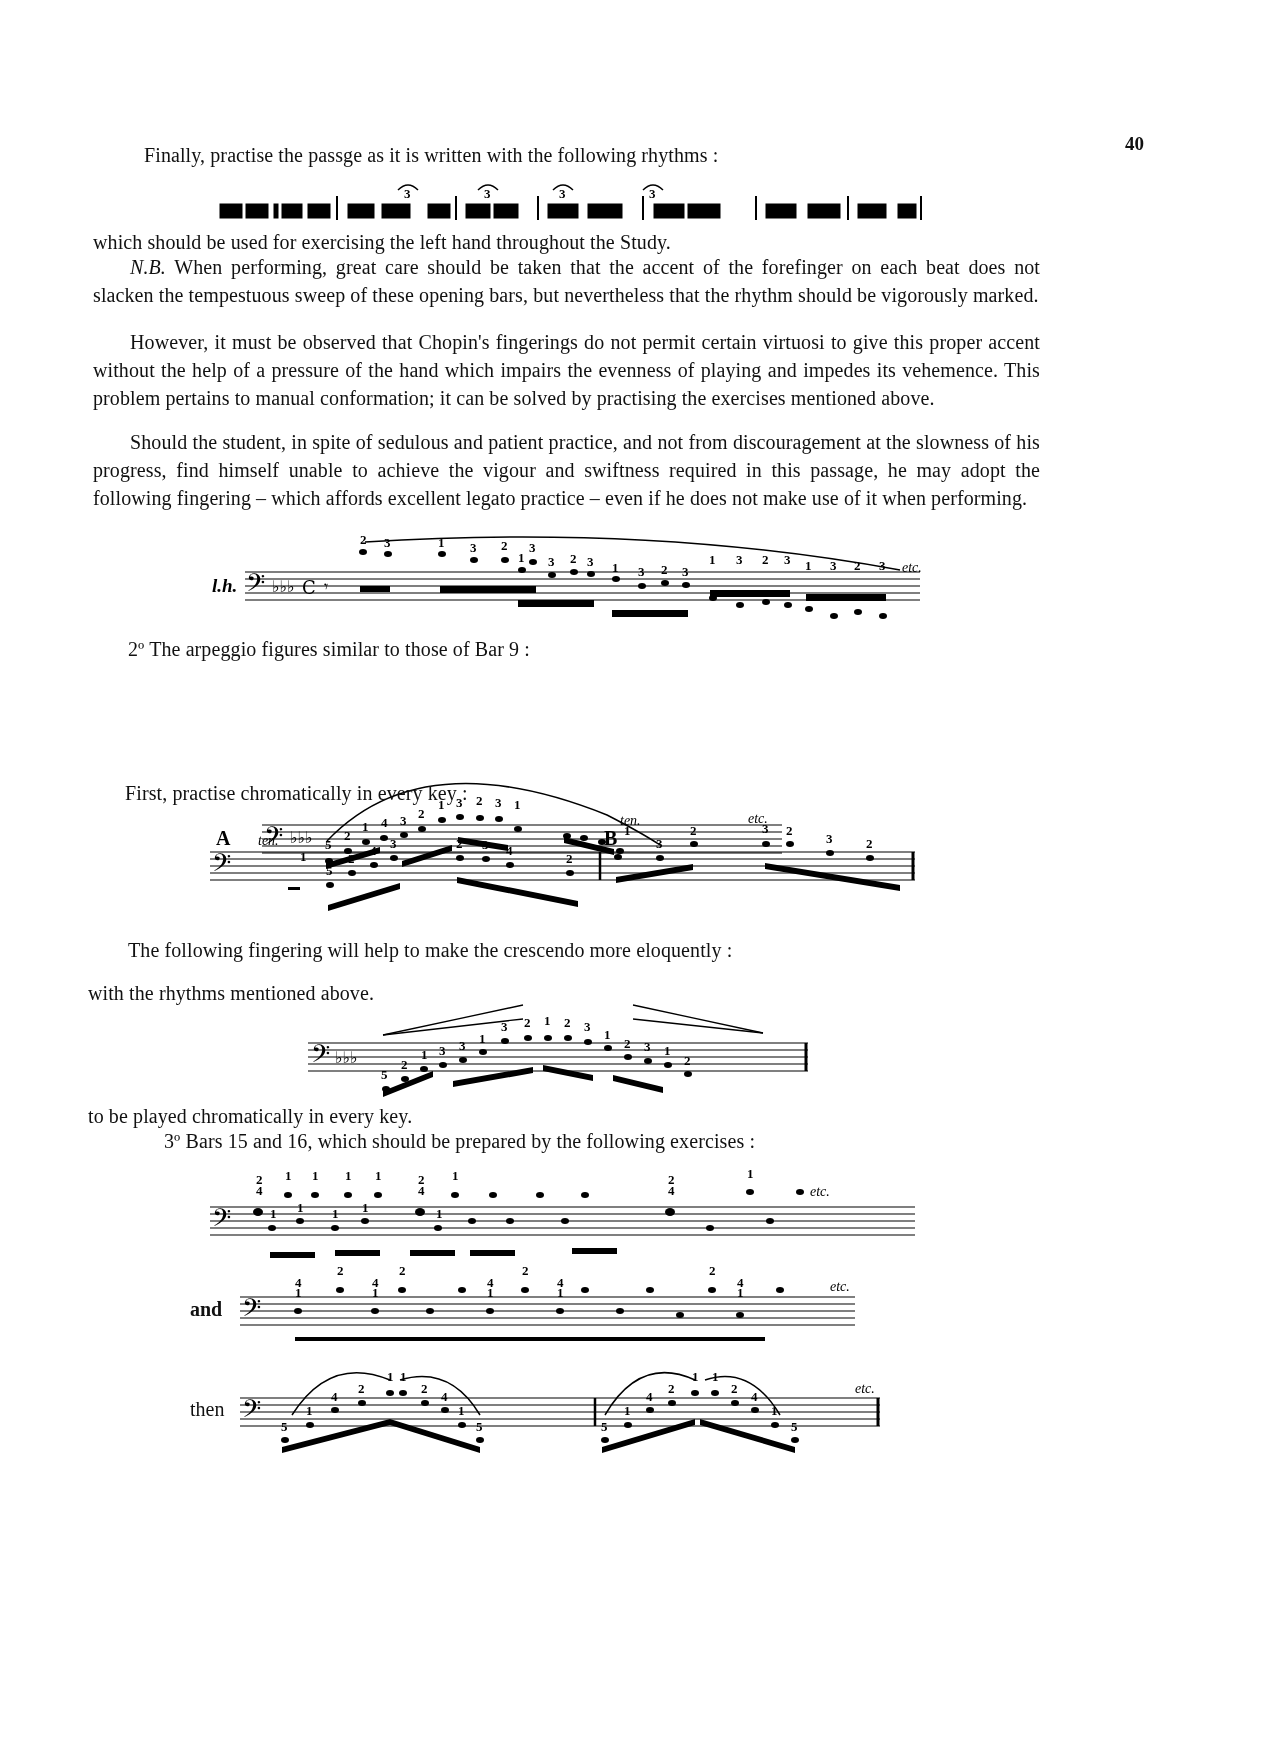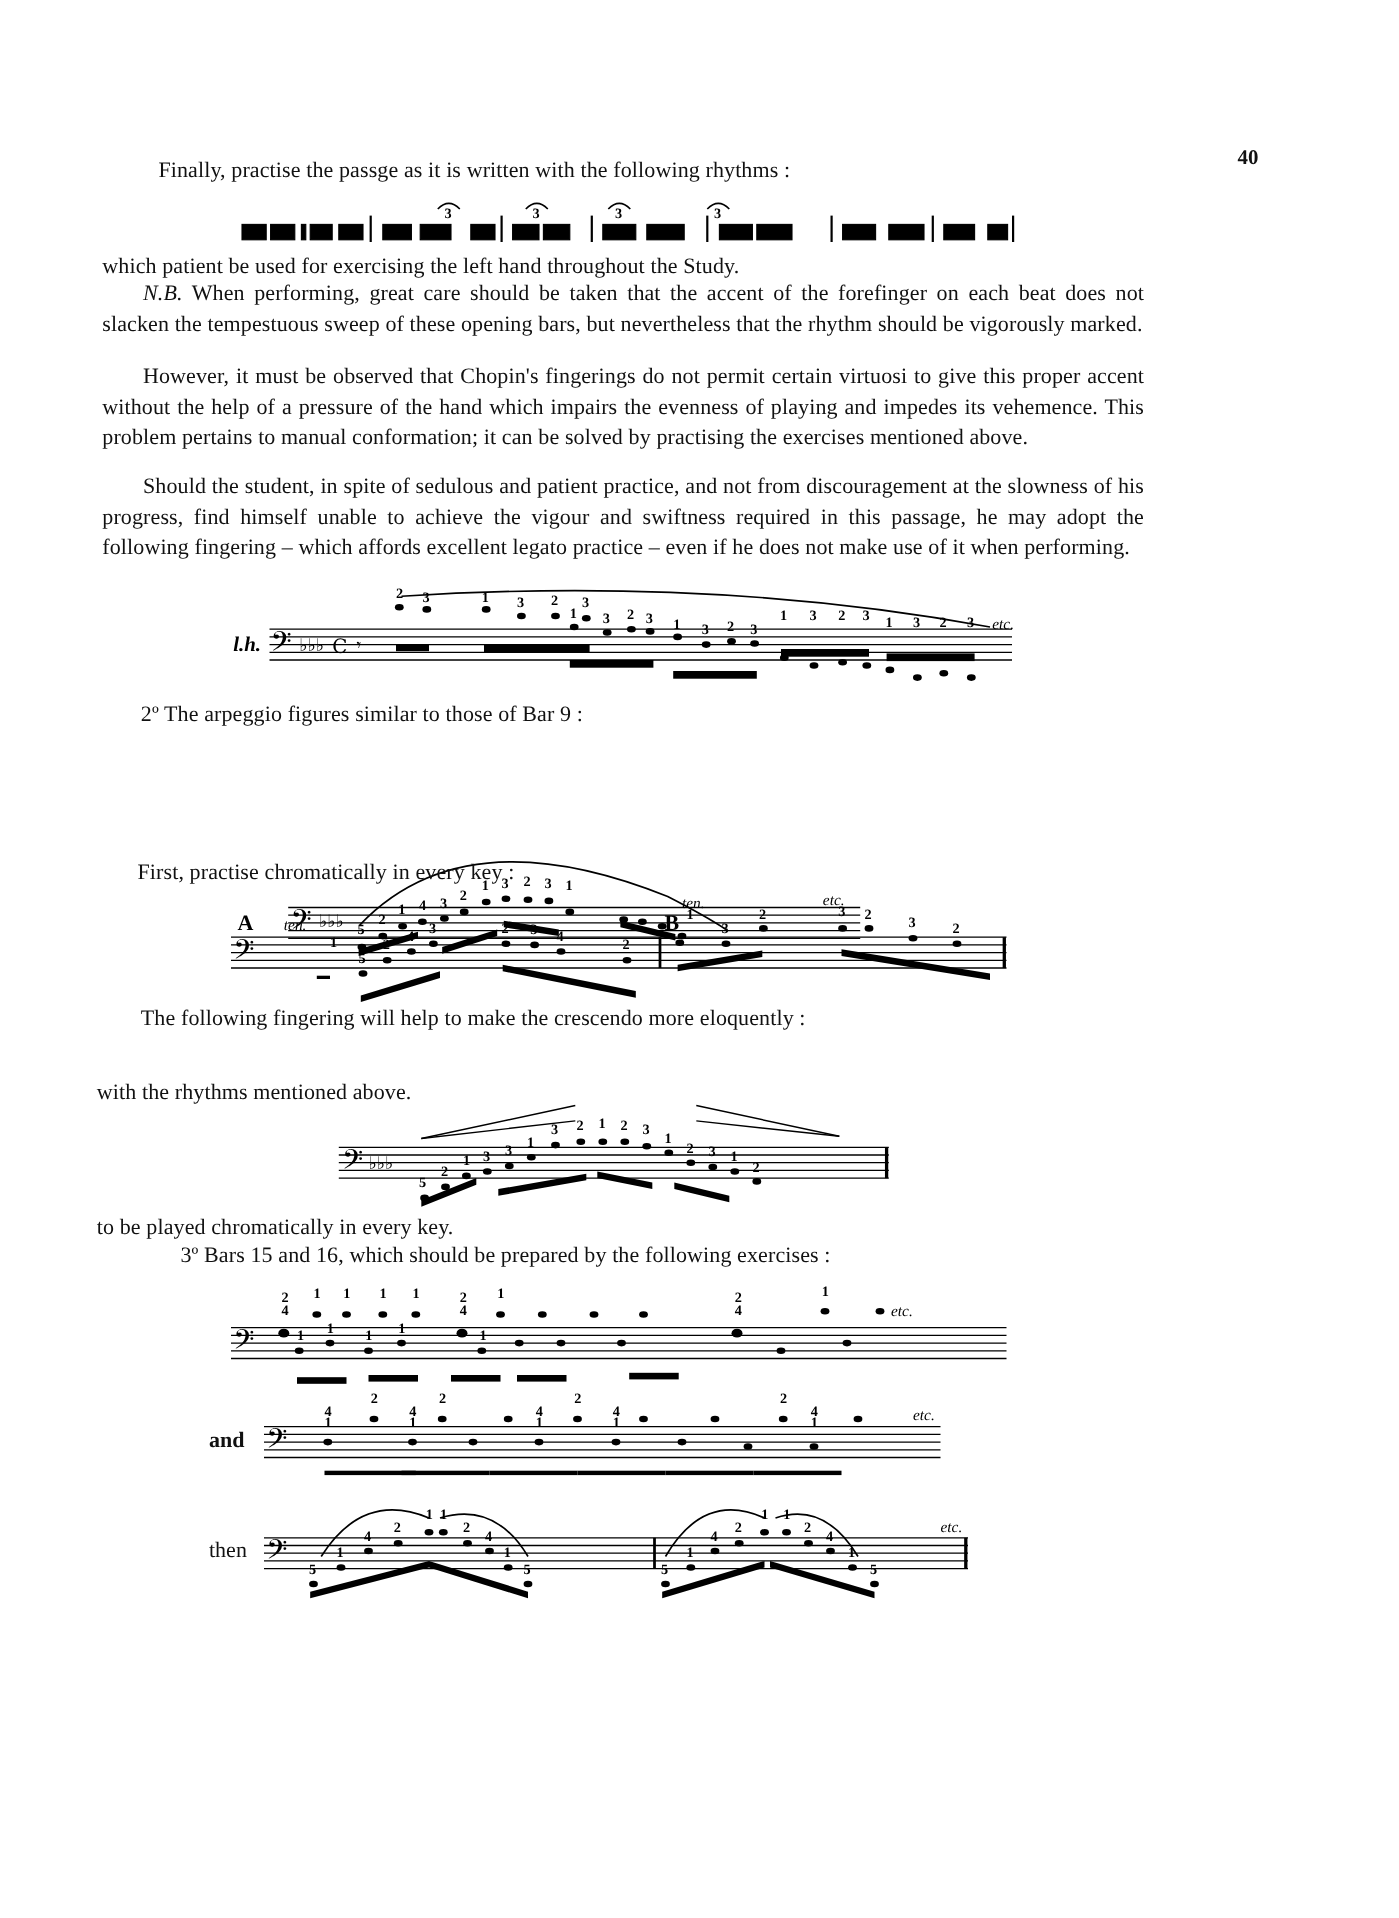--- a/index.html
+++ b/index.html
@@ -60,21 +60,21 @@
         <path d="M335 12 q10 -10 20 0"></path>
           <path d="M425 12 q10 -10 20 0"></path>
       </g>
       <text class="fl" x="186" y="20">3</text>
       <text class="fl" x="266" y="20">3</text>
       <text class="fl" x="341" y="20">3</text>
       <text class="fl" x="431" y="20">3</text>
     </svg>
   </div>
 
-  <div class="p" style="left:93px;top:228px;">which patient be used for exercising the left hand throughout the Study.</div>
+  <div class="p" style="left:93px;top:228px;">which should be used for exercising the left hand throughout the Study.</div>
 
   <div class="p just" style="left:93px;top:253px;width:947px;text-indent:37px;font-family:Liberation Serif, serif;"><span class="it">N.B.</span><span> When performing, great care should be taken that the accent of the forefinger on each beat does not slacken the tempestuous sweep of these opening bars, but nevertheless that the rhythm should be vigorously marked.</span></div>
 
   <div class="p just" style="left:93px;top:328px;width:947px;text-indent:37px;">However, it must be observed that Chopin's fingerings do not permit certain virtuosi to give this proper accent without the help of a pressure of the hand which impairs the evenness of playing and impedes its vehemence. This problem pertains to manual conformation; it can be solved by practising the exercises mentioned above.</div>
 
   <div class="p just" style="left:93px;top:428px;width:947px;text-indent:37px;">Should the student, in spite of sedulous and patient practice, and not from discouragement at the slowness of his progress, find himself unable to achieve the vigour and swiftness required in this passage, he may adopt the following fingering – which affords excellent legato practice – even if he does not make use of it when performing.</div>
 
   <div class="ex" style="left:210px;top:530px;">
     <svg width="720" height="95" viewBox="0 0 720 95">
       <text x="2" y="62" font-family="Liberation Serif,serif" font-style="italic" font-weight="bold" font-size="19">l.h.</text>
@@ -255,21 +255,21 @@
         <text x="480" y="20">2</text>
         <text x="552" y="18">3</text>
         <text x="576" y="20">2</text>
         <text x="616" y="28">3</text>
         <text x="656" y="33">2</text>
       </g>
     </svg>
   </div>
 
   <div class="p" style="left:88px;top:979px;">with the rhythms mentioned above.</div>
-  <div class="p" style="left:128px;top:912px;text-align:right;">The following fingering will help to make the crescendo more eloquently :</div>
+  <div class="p" style="left:128px;top:936px;text-align:right;">The following fingering will help to make the crescendo more eloquently :</div>
 
   <div class="ex" style="left:233px;top:985px;">
     <svg width="600" height="120" viewBox="0 0 600 120">
       <g stroke="#000" stroke-width="1.3" fill="none">
         <line x1="150" y1="50" x2="290" y2="20"></line>
           <line x1="150" y1="50" x2="290" y2="34"></line>
         <line x1="400" y1="20" x2="530" y2="48"></line>
           <line x1="400" y1="34" x2="530" y2="48"></line>
       </g>
       <g stroke="#000" stroke-width="1.2">

